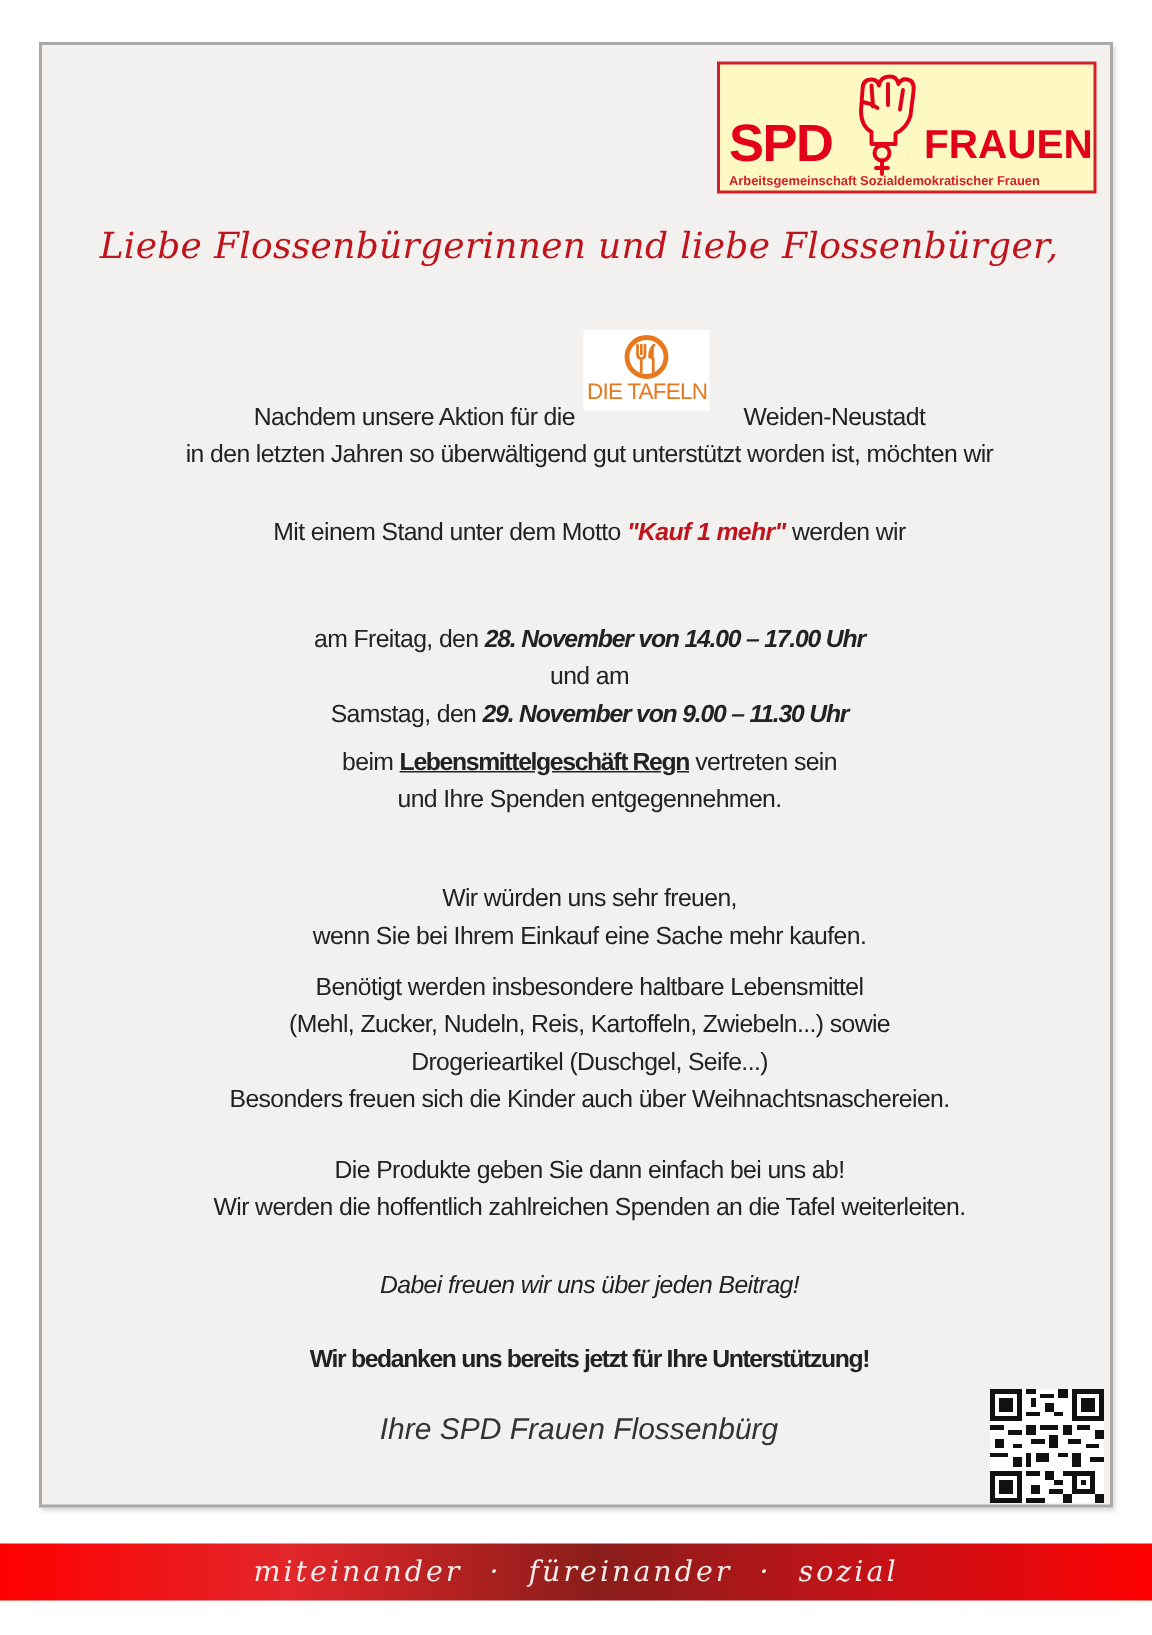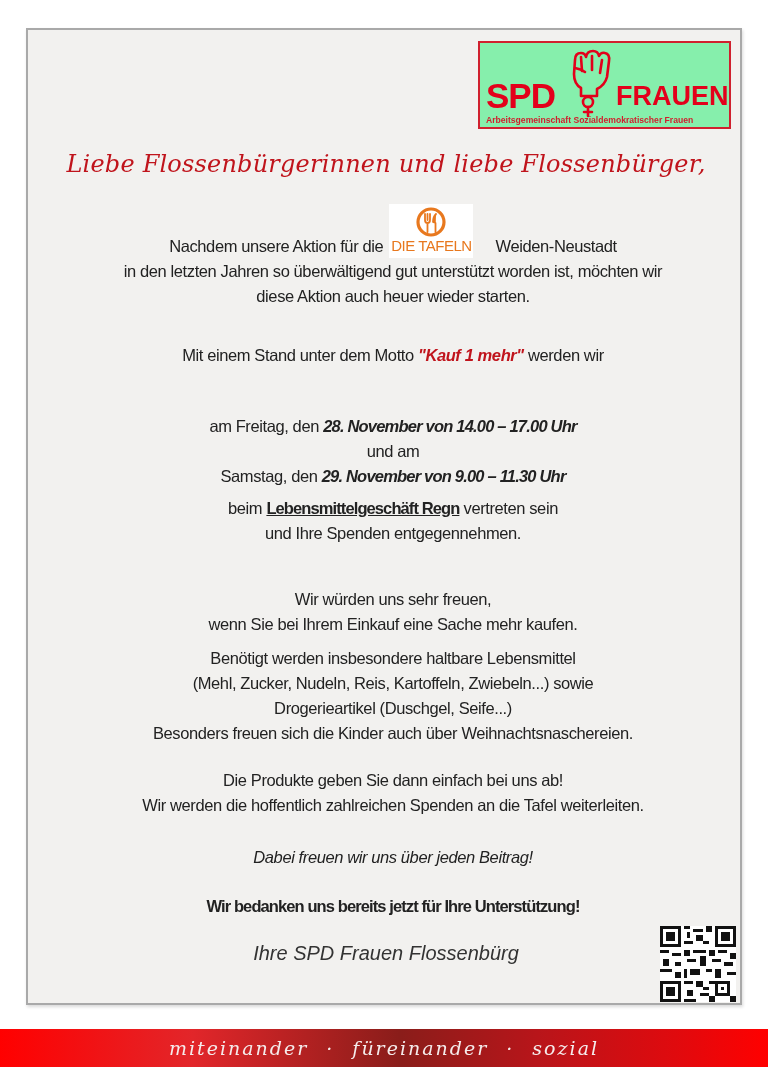--- a/index.html
+++ b/index.html
@@ -7,21 +7,21 @@
     body { position: relative; font-family: "Liberation Sans", sans-serif; color: #222222; }
 
     .card {
       position: absolute; left: 26px; top: 28px; width: 716px; height: 977px;
       background: #f2f1ef; border: 2px solid #a9a9a9;
       box-shadow: 1px 2px 3px rgba(0,0,0,0.15);
     }
 
     .logo-box {
       position: absolute; left: 450px; top: 11px; width: 253px; height: 88px;
-      background: #86efac; border: 2px solid #d0202e;
+      background: #fef9c3; border: 2px solid #d0202e;
     }
     .logo-spd {
       position: absolute; left: 6px; top: 33px;
       font-family: "Liberation Sans", sans-serif; font-weight: bold;
       font-size: 35px; color: #e3001b; letter-spacing: -1px;
     }
     .logo-frauen {
       position: absolute; left: 136px; top: 38px;
       font-family: "Liberation Sans", sans-serif; font-weight: bold;
       font-size: 27px; color: #e3001b; letter-spacing: 0px;
@@ -40,21 +40,21 @@
     }
 
     .body-text {
       position: absolute; left: 0; width: 716px; text-align: center;
       font-size: 16.5px; line-height: 25px; color: #222222; letter-spacing: -0.4px;
     }
     .line { display: block; white-space: nowrap; padding-left: 14px; }
 
     .tafeln {
       display: inline-block; position: relative; width: 100px; height: 25px;
-      vertical-align: bottom; margin: 0 2px;
+      vertical-align: bottom; margin: 16px 2px;
     }
     .tafeln-bg {
       position: absolute; left: 0; top: -30px; width: 84px; height: 54px; background: #ffffff;
     }
     .tafeln-icon { position: absolute; left: 26px; top: -28px; width: 32px; height: 32px; }
     .tafeln-text {
       position: absolute; left: 0; bottom: 1px; width: 84px; text-align: center;
       font-family: "Liberation Sans", sans-serif; font-size: 15px; color: #e8781e;
       letter-spacing: -0.5px; font-stretch: condensed;
     }
@@ -115,21 +115,20 @@
         <svg class="tafeln-icon" viewBox="0 0 32 32">
           <circle cx="16" cy="16" r="13" fill="none" stroke="#e8781e" stroke-width="3.2"></circle>
           <path d="M10 8 l0 6 q0 3 2.5 3 l0 9 M12.5 8 l0 6 M15 8 l0 6 q0 3-2.5 3" fill="none" stroke="#e8781e" stroke-width="1.8" stroke-linecap="round"></path>
           <path d="M21 8 q-3 3-3 8 l2.5 1 l0 9" fill="#e8781e" stroke="#e8781e" stroke-width="1.8" stroke-linecap="round" stroke-linejoin="round"></path>
         </svg>
         <span class="tafeln-text">DIE TAFELN</span>
       </span>
       <span>Weiden-Neustadt</span>
     </span>
     <span class="line">in den  letzten Jahren so überwältigend gut unterstützt worden ist, möchten wir</span>
-    <span class="line">diese Aktion auch heuer wieder starten.</span>
   </div>
 
   <div class="body-text" style="top:313px;">
     <span class="line">
       <span>Mit einem Stand unter dem Motto </span><span class="motto">"Kauf 1 mehr"</span><span> werden wir</span>
     </span>
   </div>
 
   <div class="body-text" style="top:384px;">
     <span class="line">

